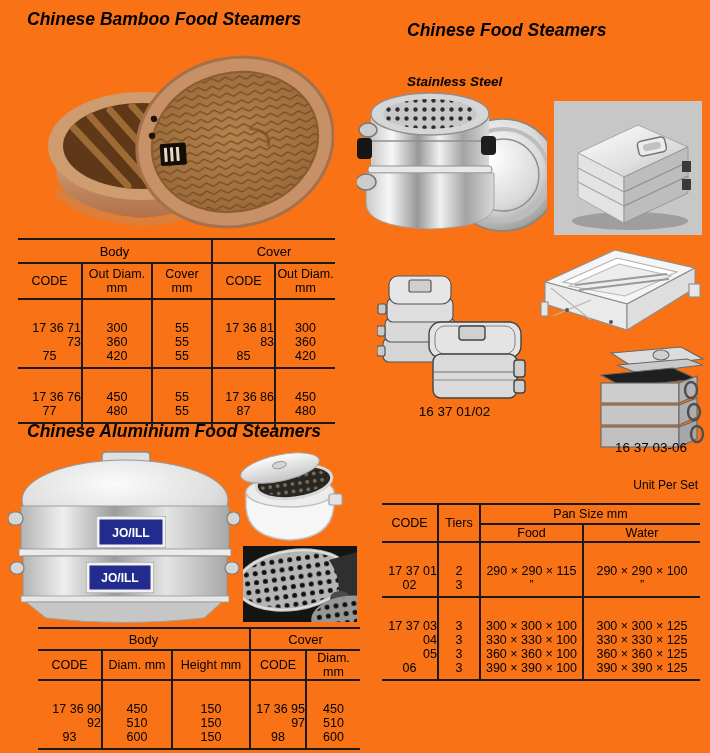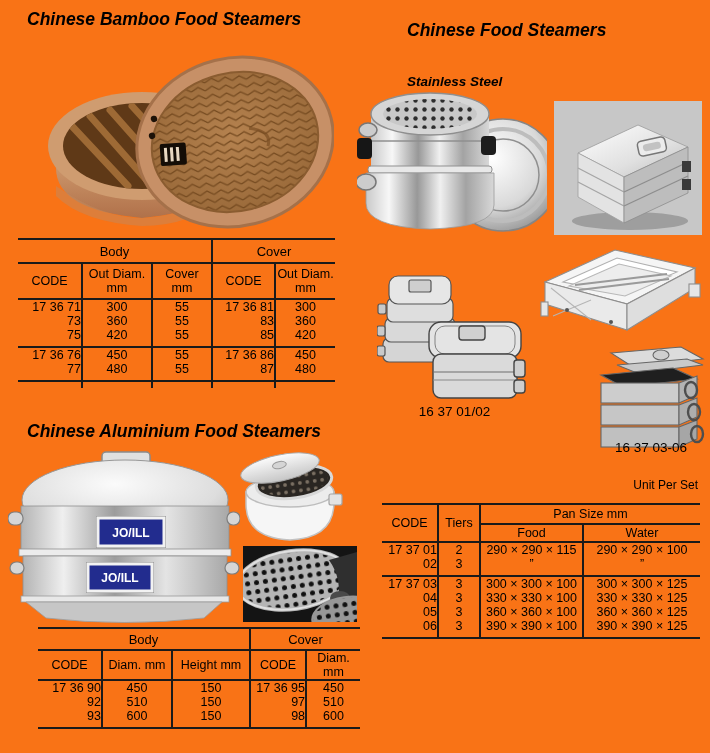--- a/index.html
+++ b/index.html
@@ -13,22 +13,22 @@
   table.cat{border-collapse:collapse;table-layout:fixed;color:#000;}
   table.cat th,table.cat td{padding:0;font-weight:normal;overflow:hidden;}
   table.cat .bl{border-left:2px solid #1a1a1a;}
   table.cat .ht{border-top:2px solid #1a1a1a;}
   table.cat .hb{border-bottom:2px solid #1a1a1a;}
   .t-group{font-weight:bold;font-size:13px;text-align:center;vertical-align:middle;}
   .t-col{font-size:12.5px;text-align:center;vertical-align:middle;white-space:pre-line;line-height:1.12;}
   td.c-code{font-weight:bold;font-size:12.5px;text-align:right;padding-right:7px;}
   td.c-val{font-size:12.5px;text-align:center;}
   tbody.g tr{line-height:14px;}
-  tr.gs td{padding-top:0;}
-  tr.ge td{padding-bottom:4px;border-bottom:2px solid #1a1a1a;}
+  tr.gs td{padding-top:21px;}
+  tr.ge td{padding-bottom:4px;border-bottom:2px solid #1a1a1a;text-align:center;}
   tfoot td{height:6px;}
 </style>
 </head>
 <body>
 
 <div class="page">
 
   <div class="abs title" style="left:27px;top:9px;">Chinese Bamboo Food Steamers</div>
   <div class="abs title" style="left:407px;top:20px;">Chinese Food Steamers</div>
   <div class="abs subtitle" style="left:407px;top:42px;">Stainless Steel</div>

